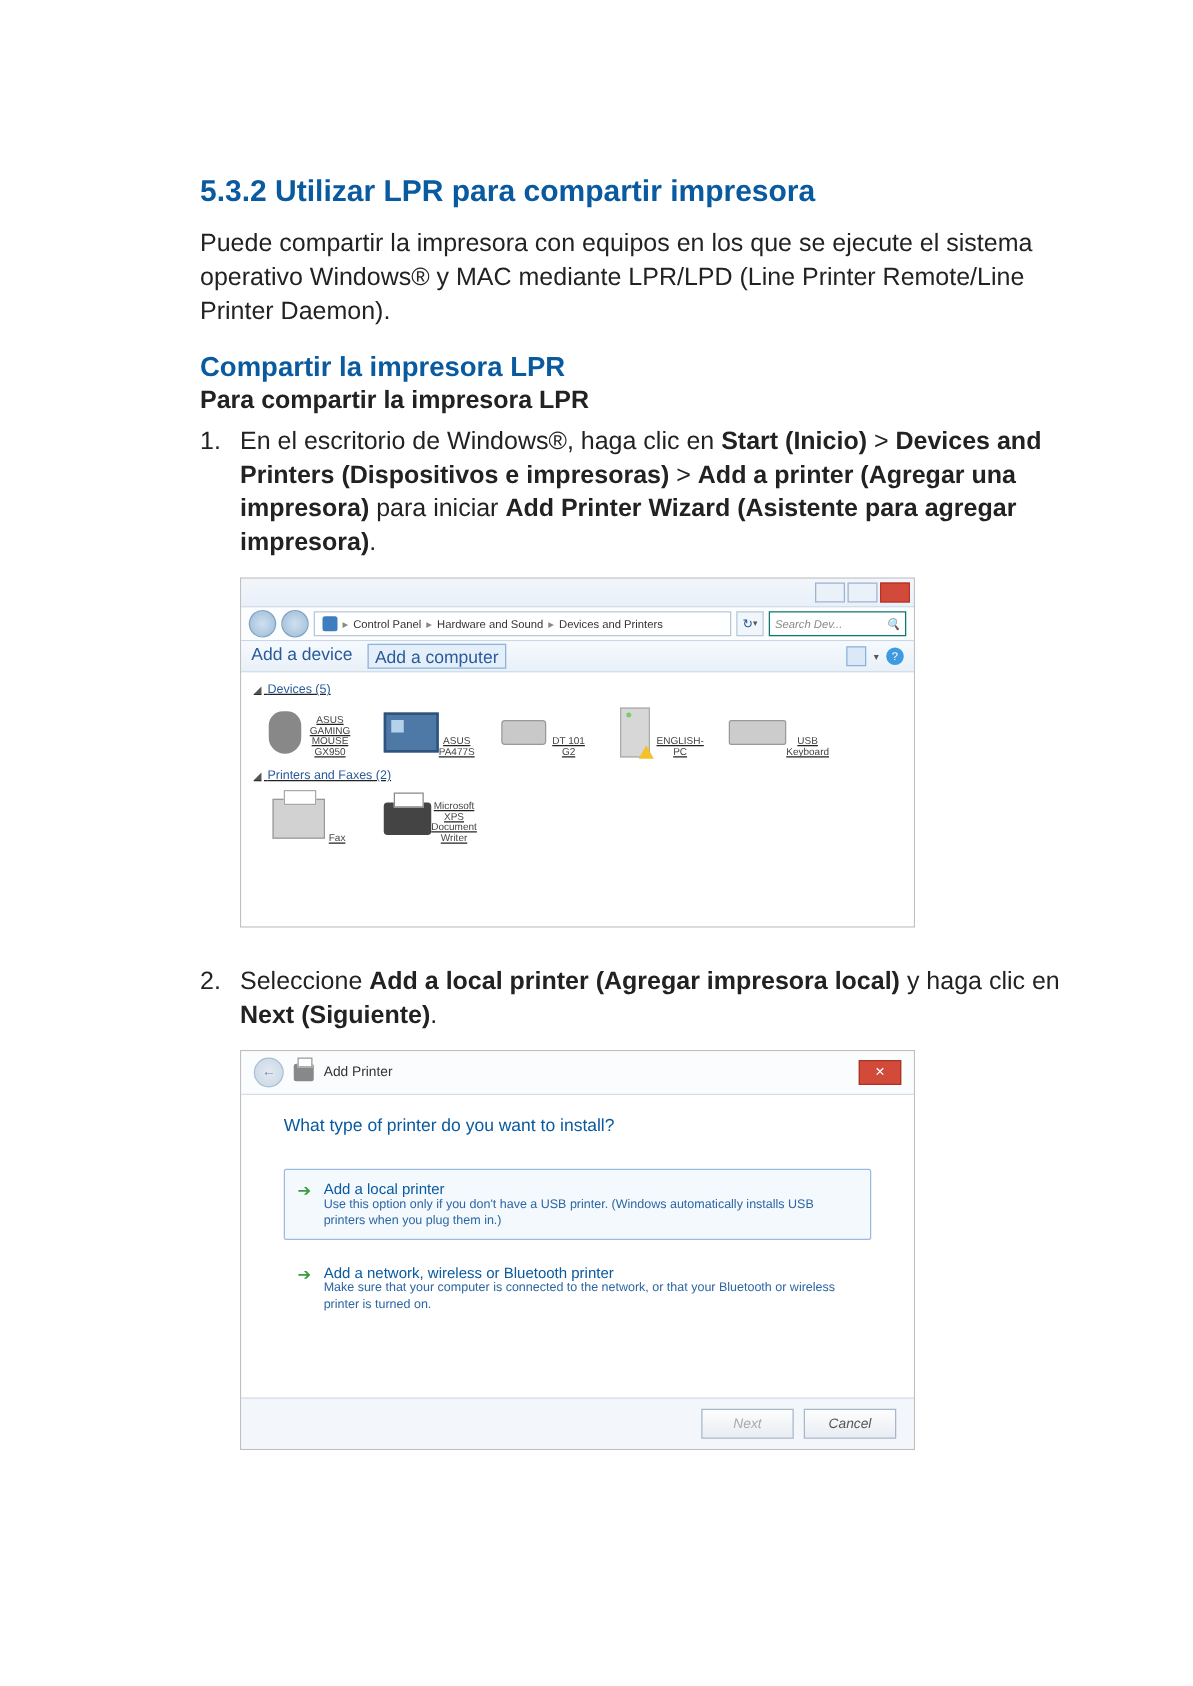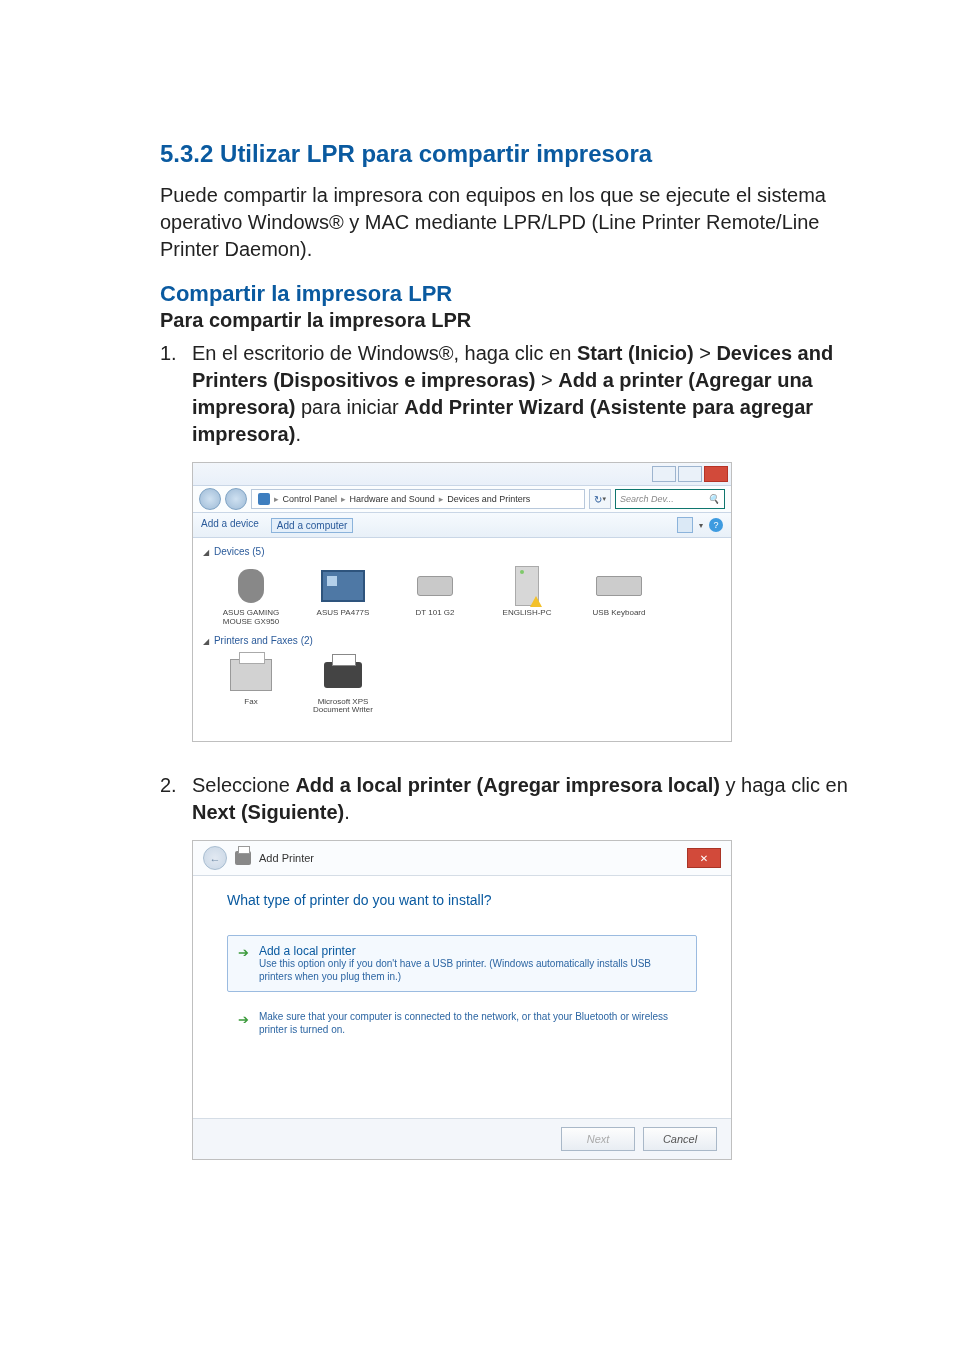--- a/index.html
+++ b/index.html
@@ -88,32 +88,32 @@
     display:flex; align-items:center; justify-content:space-between;
     padding:0 4px; font-size:9px; color:#888; font-style:italic;
   }
   .s1-toolbar {
     height:24px; display:flex; align-items:center; padding:0 8px;
     justify-content:space-between;
     background:linear-gradient(#f6fafe,#e8f0f8);
     border-bottom:1px solid #c9d6e6;
   }
   .tb-left { display:flex; gap:12px; }
-  .tb-link { color:#2a5a9a; font-size:10px; cursor:pointer; }
+  .tb-link { color:#2a5a9a; font-size:14px; cursor:pointer; }
   .tb-link.hi { border:1px solid #8bb3db; padding:1px 5px; background:#e4effa; }
   .tb-right { display:flex; align-items:center; gap:6px; }
   .view-icon { width:14px; height:14px; border:1px solid #8bb3db; background:#dbe9f6;}
   .help-icon { width:14px; height:14px; border-radius:50%;
     background:#3e9be0; color:#fff; font-size:9px; display:flex;
     align-items:center;justify-content:center;}
-  .s1-body { flex:1; background:#fff; padding:6px 10px; overflow:hidden;}
+  .s1-body { flex:1; background:#fff; padding:6px 10px; overflow:hidden;text-decoration:underline;}
   .s1-group { color:#2a5a9a; font-size:10px; margin:2px 0; }
   .s1-group .tri { color:#555; font-size:8px; margin-right:2px;}
   .dev-row { display:flex; gap:20px; padding:6px 0 6px 12px;}
-  .dev { display:flex; flex-direction:column; align-items:center; width:72px; }
+  .dev { display:flex; flex-direction:row; align-items:flex-end; width:72px; }
   .dev-icon { width:48px; height:42px; display:flex;
     align-items:center;justify-content:center; }
   .dev-label { font-size:8px; text-align:center; color:#444; margin-top:2px;
     line-height:1.1;}
   
   .ic-mouse { width:26px; height:34px; background:#888; border-radius:14px 14px 16px 16px;}
   .ic-monitor { width:40px; height:28px; background:#4e78a5; border:2px solid #2e547d; position:relative;}
   .ic-monitor::after{content:"";position:absolute;top:4px;left:4px;width:10px;height:10px;background:#b4d0ea;}
   .ic-drive { width:34px; height:18px; background:#c9c9c9; border-radius:3px; border:1px solid #999;}
   .ic-tower { width:22px; height:38px; background:#d7d7d7; border:1px solid #aaa; position:relative;}
@@ -307,20 +307,21 @@
       <div class="arrow">➔</div>
       <div>
         <div class="opt-title">Add a local printer</div>
         <div class="opt-desc">Use this option only if you don't have a USB printer. (Windows automatically installs USB printers when you plug them in.)</div>
       </div>
     </div>
 
     <div class="opt">
       <div class="arrow">➔</div>
       <div>
+        <div class="opt-title">Add a network, wireless or Bluetooth printer</div>
         <div class="opt-desc">Make sure that your computer is connected to the network, or that your Bluetooth or wireless printer is turned on.</div>
       </div>
     </div>
   </div>
   <div class="s2-footer">
     <div class="dlg-btn disabled">Next</div>
     <div class="dlg-btn">Cancel</div>
   </div>
 </div>
 

